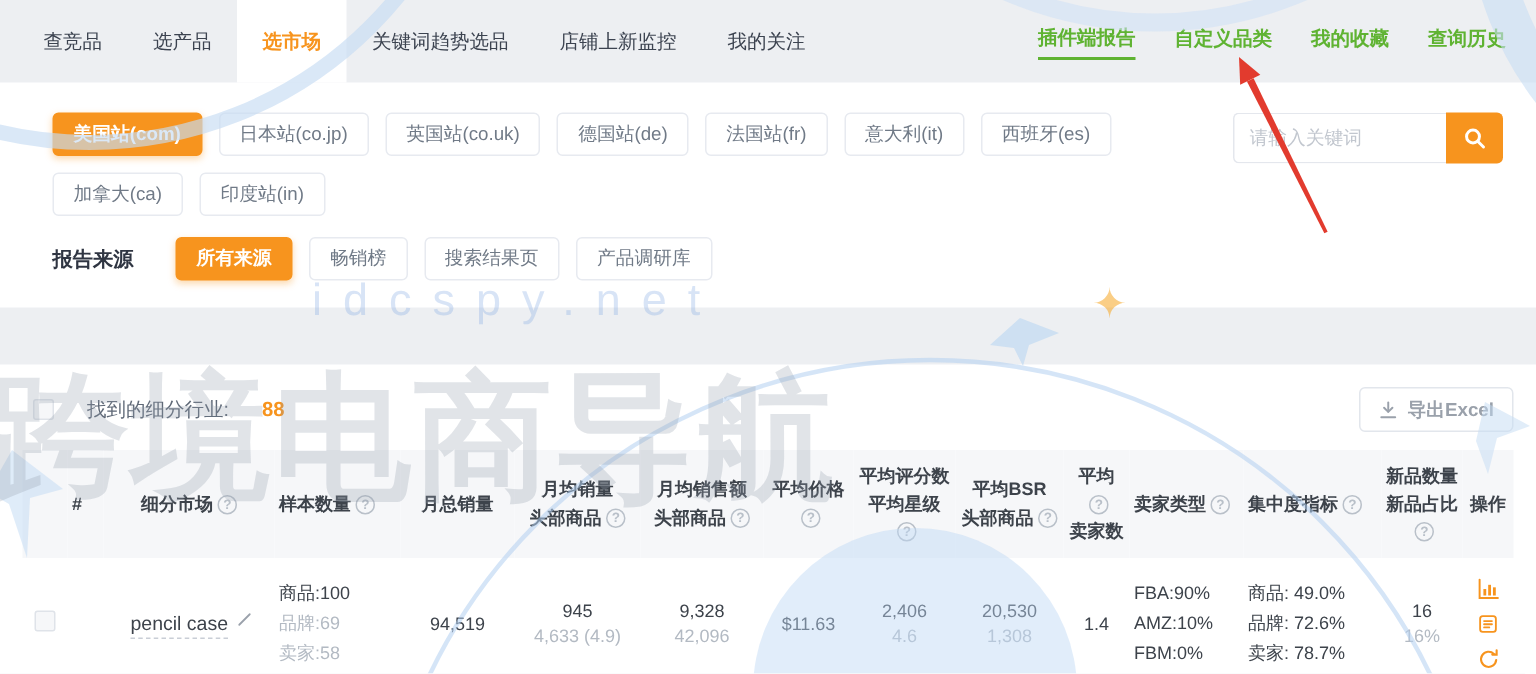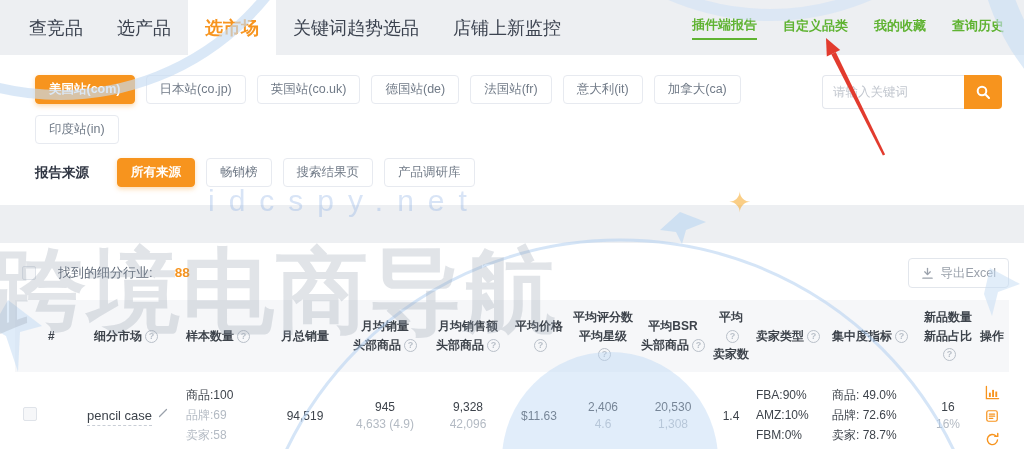--- a/index.html
+++ b/index.html
@@ -3,21 +3,21 @@
 <meta charset="utf-8">
 <style>
   * { box-sizing: border-box; margin: 0; padding: 0; }
   html,body { width:1024px; height:449px; overflow:hidden; }
   body {
     font-family: "Liberation Sans", "DejaVu Sans", sans-serif;
     background:#edeff2; color:#3d434b; position:relative; font-size:13px;
   }
   
   .topnav { height:55px; display:flex; align-items:stretch; padding-left:12px; position:relative; z-index:2; }
-  .tab { display:flex; align-items:center; padding:0 17px; font-size:18px; color:#3c4350; cursor:pointer; }
+  .tab { display:flex; align-items:center; padding:0 17px; font-size:13px; color:#3c4350; cursor:pointer; }
   .tab.on { background:#fff; color:#f7941e; font-weight:700;font-family:Liberation Serif, serif; }
   .nav-right { margin-left:auto; display:flex; align-items:center; gap:26px; padding-right:20px;justify-content:center; }
   .glink { color:#5fb332; font-size:13px; font-weight:600; cursor:pointer; padding-bottom:4px; }
   .glink.ul { border-bottom:2px solid #5fb332; }
   
   .filter-card { background:#fff; position:relative; padding:20px 200px 18px 35px; margin-bottom:38px; z-index:2; }
   .frow { display:flex; align-items:flex-start; }
   .frow + .frow { margin-top:14px; }
   .flabel { width:64px; margin-right:18px; font-weight:700; font-size:13.5px; color:#2f3542; line-height:29px; flex:none; }
   .fbtns { display:flex; flex-wrap:wrap; gap:11px; }
@@ -35,21 +35,21 @@
   .toolbar { display:flex; align-items:center; margin:2px 0 12px; padding-left:7px; }
   .cbx { display:inline-block; width:14px; height:14px; border:1px solid #dfe3e9; background:#f6f7f9;
          border-radius:2px; cursor:pointer; flex:none; }
   .btn-del { margin-left:17px; background:#f7941e; color:#fff; border:none; border-radius:4px; height:31px;
              padding:0 14px; font-size:13px; display:flex; align-items:center; gap:6px; cursor:pointer;
              box-shadow:0 2px 5px rgba(247,148,30,.35); font-family:inherit; }
   .found { margin-left:22px; font-size:13px; color:#5f6977; }
   .found b { color:#f7941e; margin-left:22px; font-size:13.5px; }
   .btn-export { margin-left:auto; background:#fff; border:1px solid #e2e6ec; border-radius:4px; height:30px;
                 padding:0 12px; font-size:12.5px; color:#9aa1ab; display:flex; align-items:center; gap:6px;
-                cursor:pointer; font-family:inherit; }
+                cursor:pointer; font-family:inherit;font-weight:bold; }
   table { width:994px; border-collapse:collapse; table-layout:fixed; font-size:12px; }
   thead th { background:#f6f7f9; padding:8px 3px; font-weight:600; color:#3d434b; line-height:1.55;
              vertical-align:middle; text-align:center; }
   tbody td { padding:13px 3px 15px; border-bottom:1px solid #edf0f4; vertical-align:middle; text-align:center; }
   .ta-l { text-align:left !important; }
   .q { display:inline-block; width:13px; height:13px; line-height:11px; border:1px solid #b9c0c9; border-radius:50%;
        color:#b9c0c9; font-size:9px; text-align:center; margin-left:3px; vertical-align:1px; font-style:normal; cursor:pointer; }
   .sub { color:#b3bac3; margin-top:3px; }
   .main { color:#3d434b; font-weight:500; }
   .mline { line-height:1.65; color:#3d434b; }
@@ -67,37 +67,39 @@
 </style>
 </head>
 <body>
 
 <div class="topnav">
   <div class="tab">查竞品</div>
   <div class="tab">选产品</div>
   <div class="tab on">选市场</div>
   <div class="tab">关键词趋势选品</div>
   <div class="tab">店铺上新监控</div>
+  <div class="tab">我的关注</div>
   <div class="nav-right">
     <span class="glink ul">插件端报告</span>
     <span class="glink">自定义品类</span>
     <span class="glink">我的收藏</span>
     <span class="glink">查询历史</span>
   </div>
 </div>
 
 <div class="filter-card">
   <div class="frow">
     <div class="fbtns">
       <span class="fbtn on">美国站(com)</span>
       <span class="fbtn">日本站(co.jp)</span>
       <span class="fbtn">英国站(co.uk)</span>
       <span class="fbtn">德国站(de)</span>
       <span class="fbtn">法国站(fr)</span>
       <span class="fbtn">意大利(it)</span>
+      <span class="fbtn">西班牙(es)</span>
       <span class="fbtn">加拿大(ca)</span>
       <span class="fbtn">印度站(in)</span>
     </div>
   </div>
   <div class="frow">
     <div class="flabel">报告来源</div>
     <div class="fbtns">
       <span class="fbtn on">所有来源</span>
       <span class="fbtn">畅销榜</span>
       <span class="fbtn">搜索结果页</span>

